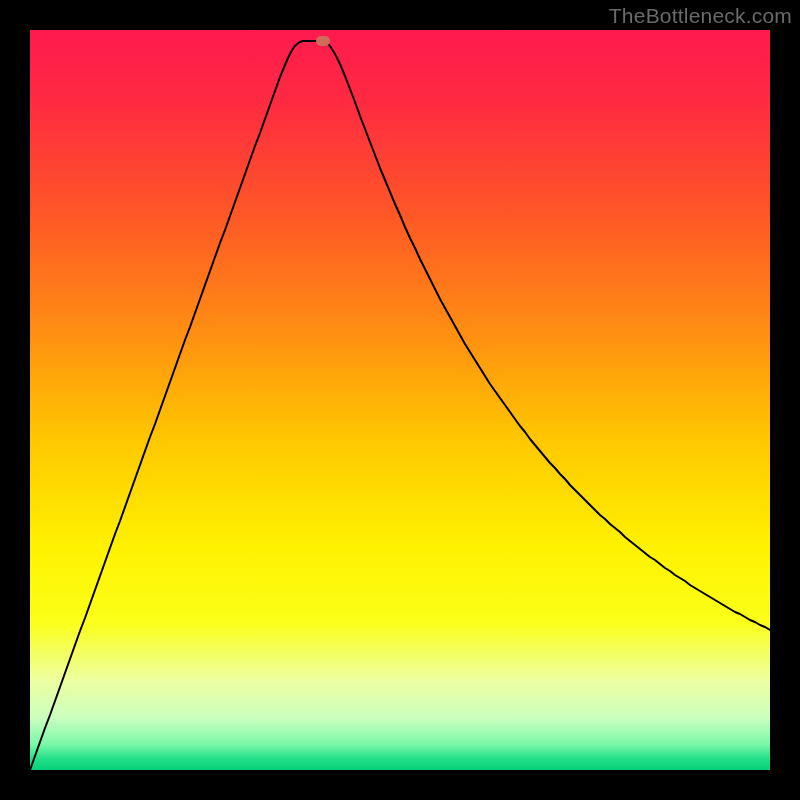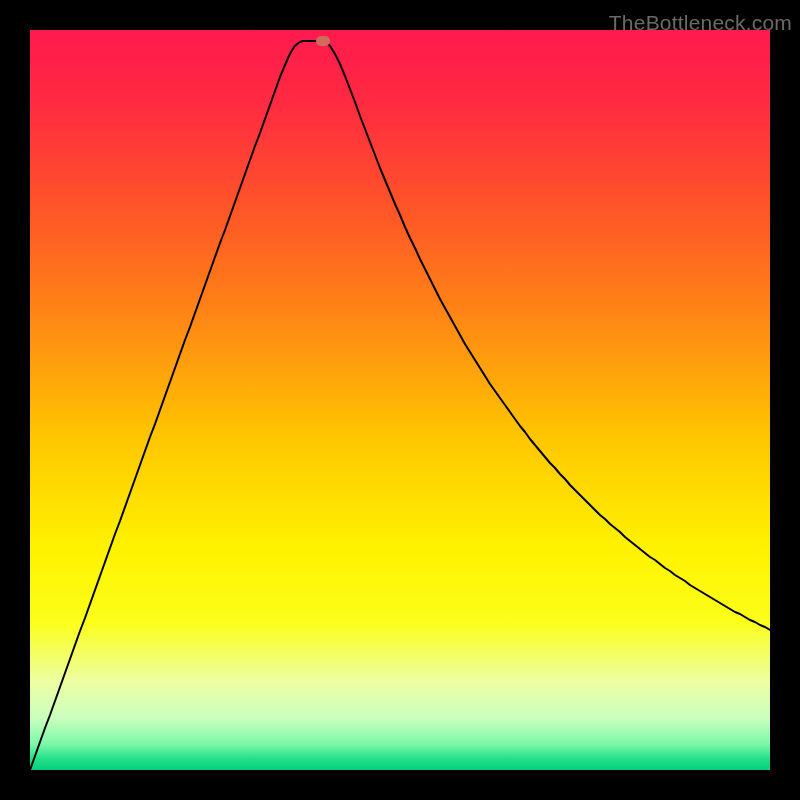--- a/index.html
+++ b/index.html
@@ -41,21 +41,20 @@
     transform: translate(-50%, -50%);
   }
   .watermark {
     position: absolute;
     top: 4px;
     right: 8px;
     color: #6a6a6a;
     font-size: 21px;
     font-weight: 500;
     letter-spacing: 0.2px;
-    margin-top: 7px;
   }
 </style>
 </head>
 <body>
 
 <div class="frame">
   <svg class="gradient" viewBox="0 0 740 740" preserveAspectRatio="none">
     <defs>
       <linearGradient id="bg-grad" x1="0" y1="0" x2="0" y2="1">
           <stop offset="0%" stop-color="#ff1a4e"></stop>

